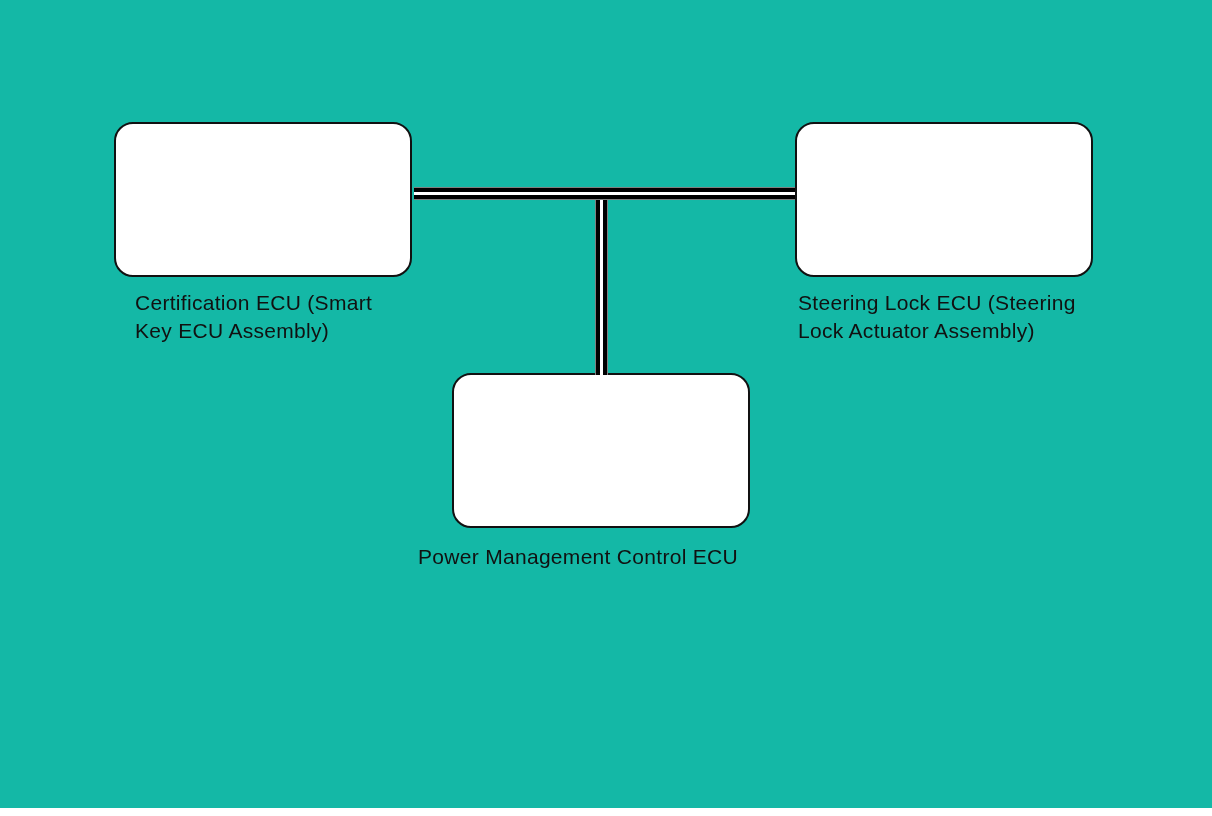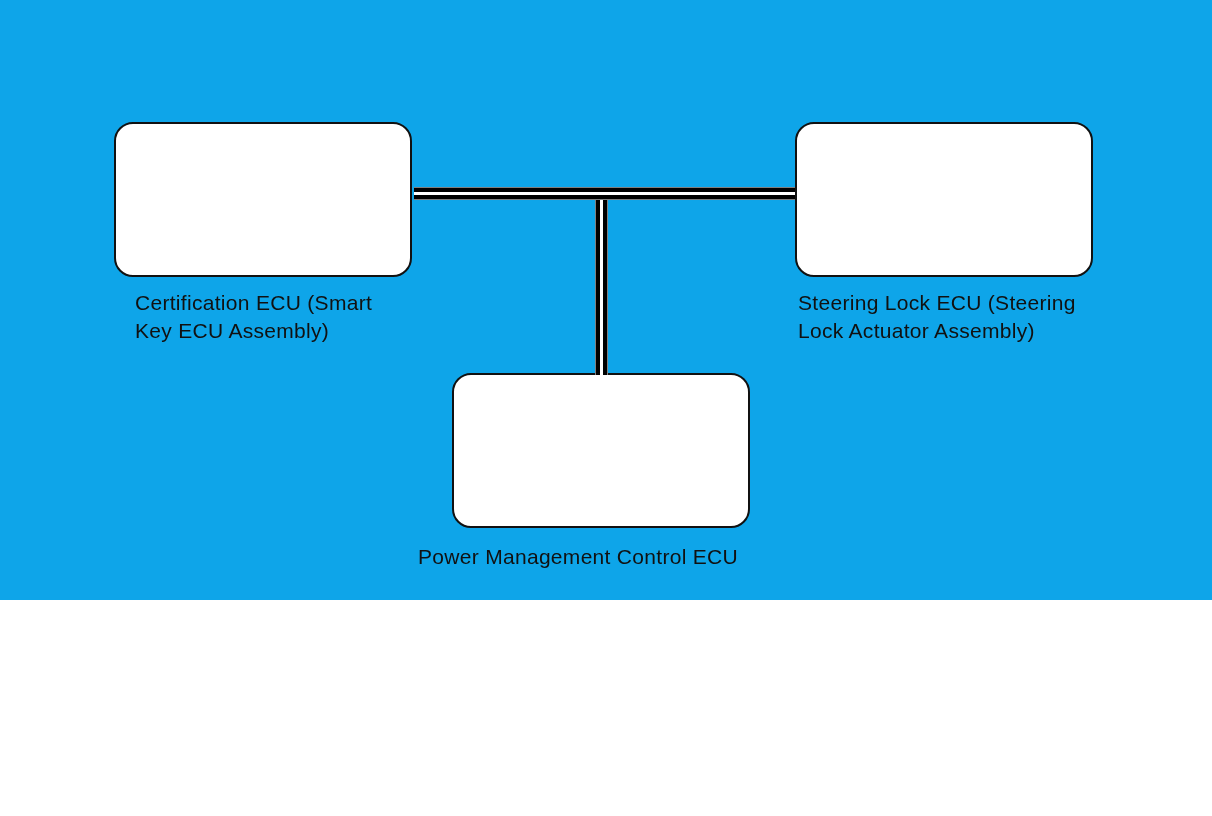--- a/index.html
+++ b/index.html
@@ -3,22 +3,22 @@
 <meta charset="utf-8">
 <style>
   html, body {
     margin: 0;
     padding: 0;
     background: #ffffff;
   }
   .canvas {
     position: relative;
     width: 1212px;
-    height: 600px;
-    background: #0ea5e9;
+    height: 808px;
+    background: #14b8a6;
     font-family: "Liberation Sans", sans-serif;
     overflow: hidden;
   }
   .ecu-box {
     position: absolute;
     width: 294px;
     height: 151px;
     background: #ffffff;
     border: 2px solid #111111;
     border-radius: 19px;

